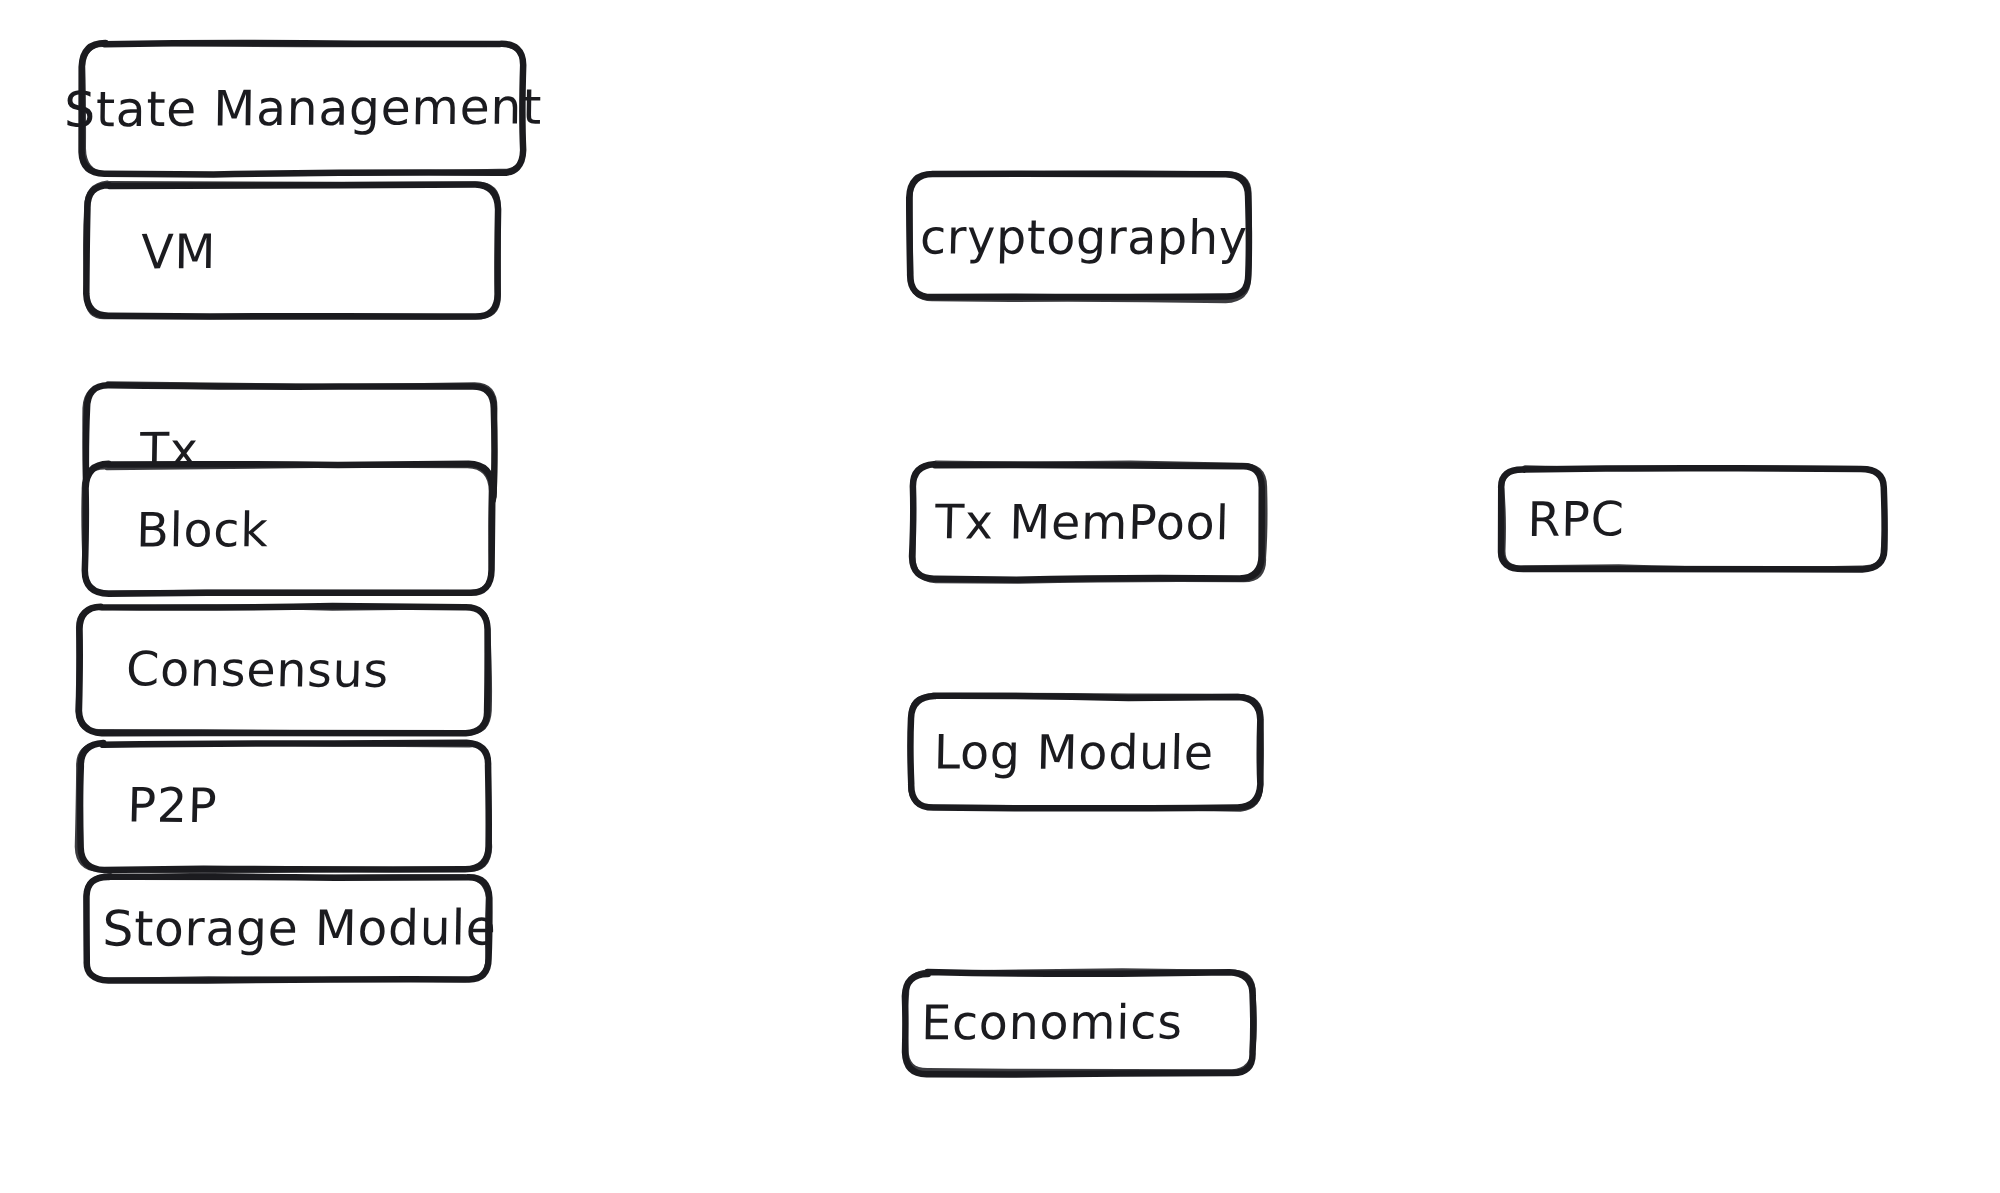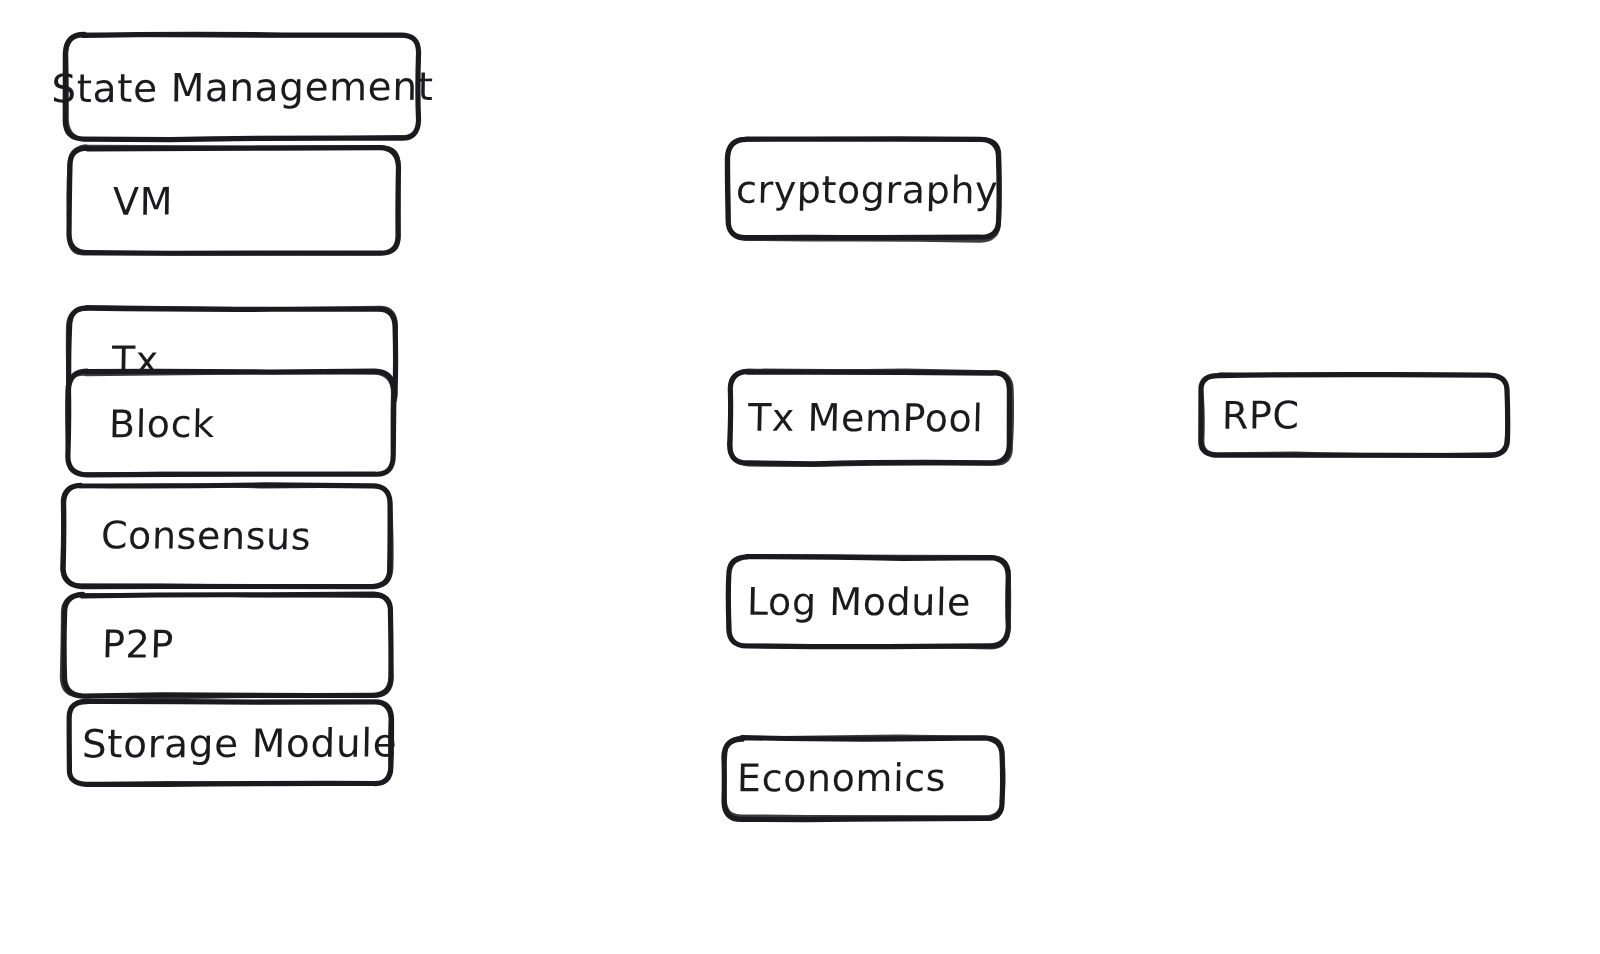--- a/index.html
+++ b/index.html
@@ -139,21 +139,21 @@
         <div class="node-label" style="justify-content: flex-start; padding-left: 20px; box-sizing: border-box; transform: skewX(-1.1deg) rotate(0.17deg);">Tx MemPool</div>
       </div>
       <div class="node-box" style="left: 727px; top: 556px; width: 283px; height: 92px;">
         <svg class="node-svg" viewBox="0 0 283 92" preserveAspectRatio="none">
           <path d="M 19.969826188310982 0.96117741772905 Q 94.72847665168436 1.7347899015806614 175.10098429330995 1.5399008992128074 L 263.34534181989727 1.741884518880397 Q 281.9542963955365 1.0849763227254152 281.87680432242337 18.617827754840256 Q 281.19910285816525 50.74208637232893 281.92092676591125 73.46386397471652 Q 281.6126522650942 90.70470222514123 263.324724506773 90.80876481812447 Q 169.62925467604768 91.36167392320931 86.34395740089005 91.12808257360011 L 19.845378319267184 91.37798121226952 Q 1.8405511493794622 91.08462283039466 1.9242708027362825 72.81617190008983 Q 1.6686472676228732 41.320040815891694 1.7587894514668734 19.595120331365614 Q 1.891919881179929 1.3565485716238617 19.69156917287037 0.8077635264024139" fill="#ffffff" stroke="none"></path>
           <path d="M 19.78640230325982 0.6068493337370455 Q 94.59885204621591 0.3605252083390953 175.74550784494727 2.337959838565439 L 263.1949417949654 1.6079380521550775 Q 280.8878482614644 2.09470931570977 281.2520518419333 19.961584036704153 Q 280.333808136452 49.30077554350719 281.2897864319384 71.38550538150594 Q 280.32226352216674 90.11878506438806 262.64374910108745 89.93946517212316 Q 169.95786916064097 90.92053540283814 84.6851841347292 90.60223881807178 L 19.974383667577058 89.99748334567994 Q 1.3397567666135728 90.14042523009702 1.991862979484722 70.9898822447285 Q 0.7478249108418822 41.737311646156016 1.8089257003739476 18.66030718339607 Q 2.1283851470798254 1.5101023978553711 20.57490803208202 0.8691072468645871" fill="none" stroke="#1b1b1f" stroke-width="5.2" stroke-linecap="round" stroke-linejoin="round" opacity="1" vector-effect="non-scaling-stroke"></path>
           <path d="M 19.11656248420477 0.0676626242697238 Q 92.84150565264372 -0.5157192927598955 175.89355915530024 0.47119951844215385 L 263.39099644869566 0.6956106685101985 Q 282.8649169300496 1.0821357730031012 282.1232873700559 19.538800720870494 Q 283.01144072942435 48.66638835083693 281.86338634528215 72.1786775559187 Q 281.66738890171047 89.9200342720747 265.3440190628171 91.68590390235185 Q 169.00106185778972 89.63576904132962 84.13870036430656 89.69646804854274 L 18.377634704113007 89.41083636432886 Q 1.4308011615276337 90.50804084286094 1.0658586479723455 71.95623362958432 Q 1.370599399879575 42.19745348382741 1.696975936368108 17.359009155631064 Q 1.6447822852432727 0.08844929307699194 18.17551549598575 1.4091256760060786" fill="none" stroke="#1b1b1f" stroke-width="3.4" stroke-linecap="round" stroke-linejoin="round" opacity="0.85" vector-effect="non-scaling-stroke"></path>
         </svg>
         <div class="node-label" style="justify-content: flex-start; padding-left: 20px; box-sizing: border-box; transform: skewX(-1.1deg) rotate(0.11deg);">Log Module</div>
       </div>
-      <div class="node-box" style="left: 723px; top: 736px; width: 280px; height: 84px; padding-left: 12px;">
+      <div class="node-box" style="left: 723px; top: 776px; width: 280px; height: 84px; padding-left: 12px;">
         <svg class="node-svg" viewBox="0 0 280 84" preserveAspectRatio="none">
           <path d="M 19.8350645435974 1.7994930183514952 Q 92.89043853614945 0.4890890442766249 173.98598095496186 1.3202242087572813 L 261.4169624236412 1.0601007632911206 Q 279.031808828041 1.3325758593343198 279.15466081951746 19.585981660243124 Q 278.65869050260636 45.93575084995944 279.15345153929667 64.39785169232636 Q 279.33855107443406 82.48532927602528 260.5085701867007 82.31037093596532 Q 168.28810727242382 82.67698519444093 84.9223219872918 82.93946394352241 L 19.832953522447497 82.28819063790142 Q 1.5170168064907195 82.16401426987721 1.7830614372622222 63.94897308982908 Q 2.0412804674729705 37.49230913748499 1.9219877533614635 19.262095585651696 Q 1.863128183875233 1.1071079337224365 20.41235834620893 0.7675678795203567" fill="#ffffff" stroke="none"></path>
           <path d="M 19.06329642655328 1.5341195496730506 Q 92.11660367754754 3.4679082833230495 173.6604930165317 2.9681602781638503 L 260.48949035583064 1.790002308320254 Q 279.3499939128757 2.4137502452358603 279.0733192092739 20.15402178093791 Q 280.17345038703644 46.44618322628085 279.0112198444549 65.67288096342236 Q 279.80373294185847 83.50355273038149 261.34650098439306 82.39872546540573 Q 168.6870960121043 82.60848384005949 84.01268599848262 83.6050007333979 L 18.578459864482284 83.42584414966404 Q 1.5802550119347871 83.61724053518847 1.0295883987564594 65.80908026453108 Q 1.6546760024502873 39.431355543225074 0.931768235983327 20.898113165982068 Q 1.5326194659806789 2.9262365150265395 19.26791216712445 3.154983007349074" fill="none" stroke="#1b1b1f" stroke-width="5.2" stroke-linecap="round" stroke-linejoin="round" opacity="1" vector-effect="non-scaling-stroke"></path>
           <path d="M 20.457647646963597 2.283091353625059 Q 93.67226989621669 1.4081553058326244 174.75534861253203 0.20131132900714865 L 263.65016593560574 1.550517086684704 Q 280.413637303859 1.2931422531604768 279.8577701956034 19.255707815289497 Q 281.70213551074266 46.069633124023674 279.6667155984789 62.43132611215114 Q 279.44451417535544 80.24015053108334 262.53621815368535 81.06627051904798 Q 170.5710881230235 81.01767409041524 84.37415413953363 80.73243669047952 L 19.423663971573117 80.10817726552486 Q 1.9475119441747664 80.45565722107887 2.2015947338193653 63.6054280474782 Q 0.39581912346184245 36.62675025090575 2.599804169312119 19.491087093949318 Q 2.2606988830864427 0.7305085209012032 21.505293503403664 1.5674900516867638" fill="none" stroke="#1b1b1f" stroke-width="3.4" stroke-linecap="round" stroke-linejoin="round" opacity="0.85" vector-effect="non-scaling-stroke"></path>
         </svg>
         <div class="node-label" style="justify-content: flex-start; padding-left: 14px; box-sizing: border-box; transform: skewX(-1.1deg) rotate(-0.17deg);">Economics</div>
       </div>
     </div>
     <div class="group-col" style="left: 0px; top: 0px; width: 1600px; height: 954px;">
       <div class="node-box" style="left: 1200px; top: 374px; width: 308px; height: 82px;">

